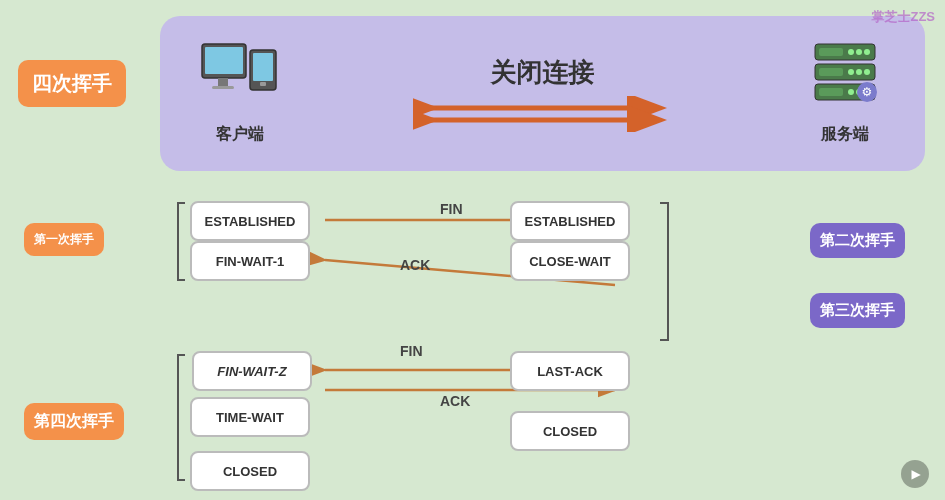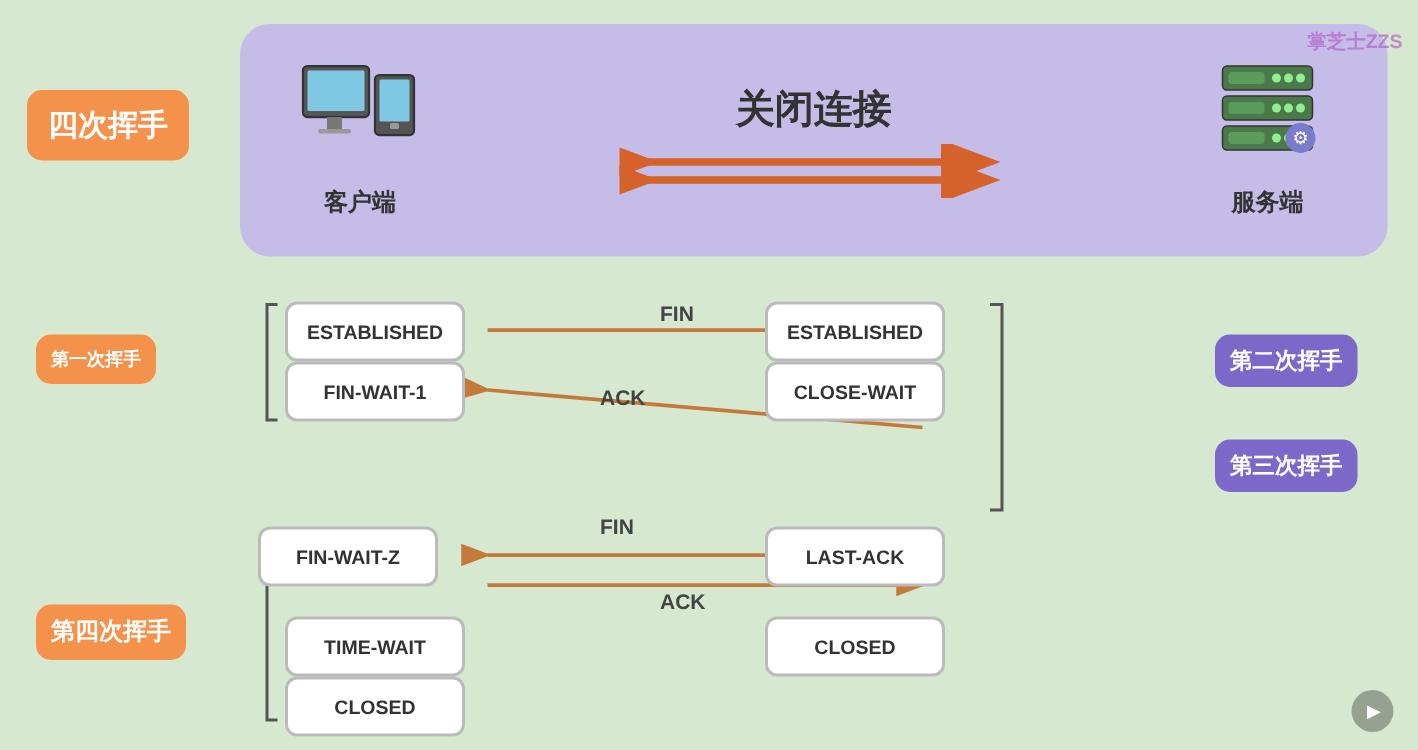--- a/index.html
+++ b/index.html
@@ -8,21 +8,21 @@
       height: 500px;
       background: #d6e8d0;
       font-family: 'Microsoft YaHei', Arial, sans-serif;
       overflow: hidden;
       position: relative;
     }
 
     
     .watermark {
       position: absolute;
-      top: 19px;
+      top: 8px;
       right: 10px;
       font-size: 13px;
       color: rgba(180,100,200,0.7);
       font-weight: bold;
       z-index: 100;
       margin-left: 32px;
     }
 
     
     .top-section {
@@ -285,22 +285,22 @@
 
   </svg>
 
   <div class="packet-label" style="left:420px;top:16px;">FIN</div>
   <div class="packet-label" style="left:380px;top:72px;">ACK</div>
   <div class="packet-label" style="left:380px;top:158px;">FIN</div>
   <div class="packet-label" style="left:420px;top:208px;">ACK</div>
 
   <div class="state-box" style="left:170px;top:16px;">ESTABLISHED</div>
   <div class="state-box" style="left:170px;top:56px;">FIN-WAIT-1</div>
-  <div class="state-box" style="left:152px;top:166px;">FIN-WAIT-Z</div>
-  <div class="state-box" style="left:170px;top:226px;">TIME-WAIT</div>
+  <div class="state-box" style="left:172px;top:166px;font-style:italic;">FIN-WAIT-Z</div>
+  <div class="state-box" style="left:170px;top:212px;">TIME-WAIT</div>
   <div class="state-box" style="left:170px;top:266px;">CLOSED</div>
 
   <div class="state-box" style="left:490px;top:16px;">ESTABLISHED</div>
   <div class="state-box" style="left:490px;top:56px;">CLOSE-WAIT</div>
   <div class="state-box" style="left:490px;top:166px;">LAST-ACK</div>
   <div class="state-box" style="left:490px;top:226px;">CLOSED</div>
 
   <div class="handshake-label" style="right:20px;top:38px;font-size:15px;padding:8px 10px;">第二次挥手</div>
   <div class="handshake-label" style="right:20px;top:108px;font-size:15px;padding:8px 10px;">第三次挥手</div>
 

